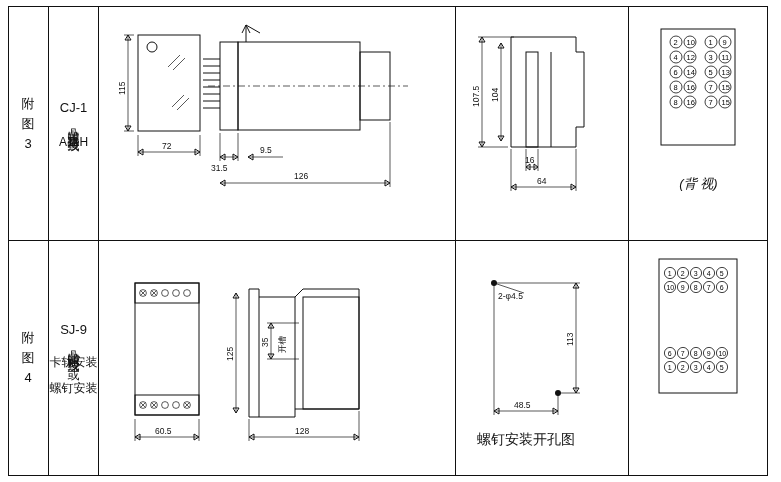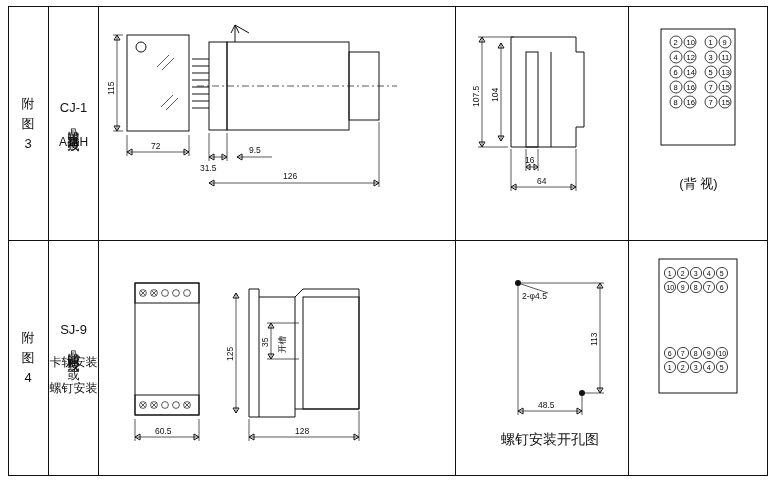--- a/index.html
+++ b/index.html
@@ -18,21 +18,21 @@
   .rowlabel span{display:block;}
 
   
   .modelcol{display:flex;flex-direction:column;align-items:center;justify-content:center;font-size:12px;line-height:17px;}
   .modelcol .code{font-size:13px;margin-bottom:2px;}
   .modelcol .vert{writing-mode:vertical-rl;text-orientation:upright;letter-spacing:2px;font-size:12px;line-height:16px;}
   .modelcol .foot{font-size:12px;margin-top:4px;text-align:center;line-height:13px;}
 
   
   .cap{position:absolute;font-size:12px;text-align:center;}
-  .cap13{font-size:13px;}
+  .cap13{font-size:13px;font-style:italic;}
   .tiny{font-size:8px;}
 
   svg{display:block;}
   .ln{stroke:#111;fill:none;stroke-width:1;}
   .thin{stroke:#111;fill:none;stroke-width:0.7;}
   .dash{stroke:#111;fill:none;stroke-width:0.7;stroke-dasharray:7 3 2 3;}
   .txt{font-size:8.5px;fill:#111;font-family:"Liberation Sans",sans-serif;}
   .dot{fill:#111;}
   .wh{fill:#fff;stroke:#111;stroke-width:0.8;}
 </style>
@@ -53,21 +53,21 @@
     <span>图</span>
     <span>3</span>
   </div>
 
   <div class="cell modelcol" style="left:49px;top:7px;width:49px;height:233px;">
     <div class="code">CJ-1</div>
     <div class="vert">凸出式板后接线</div>
     <div class="foot">A11H</div>
   </div>
 
-  <div class="cell" style="left:97px;top:7px;width:356px;height:233px;">
+  <div class="cell" style="left:108px;top:7px;width:356px;height:233px;">
     <svg width="356" height="233" viewBox="0 0 356 233">
 
       <rect class="ln" x="30" y="28" width="62" height="96"></rect>
       <circle class="ln" cx="44" cy="40" r="5"></circle>
 
       <line class="thin" x1="60" y1="60" x2="72" y2="48"></line>
       <line class="thin" x1="65" y1="63" x2="77" y2="51"></line>
       <line class="thin" x1="64" y1="100" x2="76" y2="88"></line>
       <line class="thin" x1="69" y1="103" x2="81" y2="91"></line>
 
@@ -280,21 +280,21 @@
 
       <line class="thin" x1="150" y1="196" x2="260" y2="196"></line>
       <path class="ln" d="M155,193 L150,196 L155,199 Z" fill="#111"></path>
       <path class="ln" d="M255,193 L260,196 L255,199 Z" fill="#111"></path>
       <line class="thin" x1="150" y1="178" x2="150" y2="200"></line>
       <line class="thin" x1="260" y1="170" x2="260" y2="200"></line>
       <text class="txt" x="196" y="193">128</text>
     </svg>
   </div>
 
-  <div class="cell" style="left:464px;top:241px;width:172px;height:234px;">
+  <div class="cell" style="left:440px;top:241px;width:172px;height:234px;">
     <svg width="172" height="210" viewBox="0 0 172 210">
       <circle class="dot" cx="54" cy="42" r="3"></circle>
       <circle class="dot" cx="118" cy="152" r="3"></circle>
       <line class="thin" x1="54" y1="42" x2="84" y2="52"></line>
       <text class="txt" x="58" y="58">2-φ4.5</text>
 
       <line class="thin" x1="136" y1="42" x2="136" y2="152"></line>
       <path class="ln" d="M133,47 L136,42 L139,47 Z" fill="#111"></path>
       <path class="ln" d="M133,147 L136,152 L139,147 Z" fill="#111"></path>
       <line class="thin" x1="56" y1="42" x2="140" y2="42"></line>

